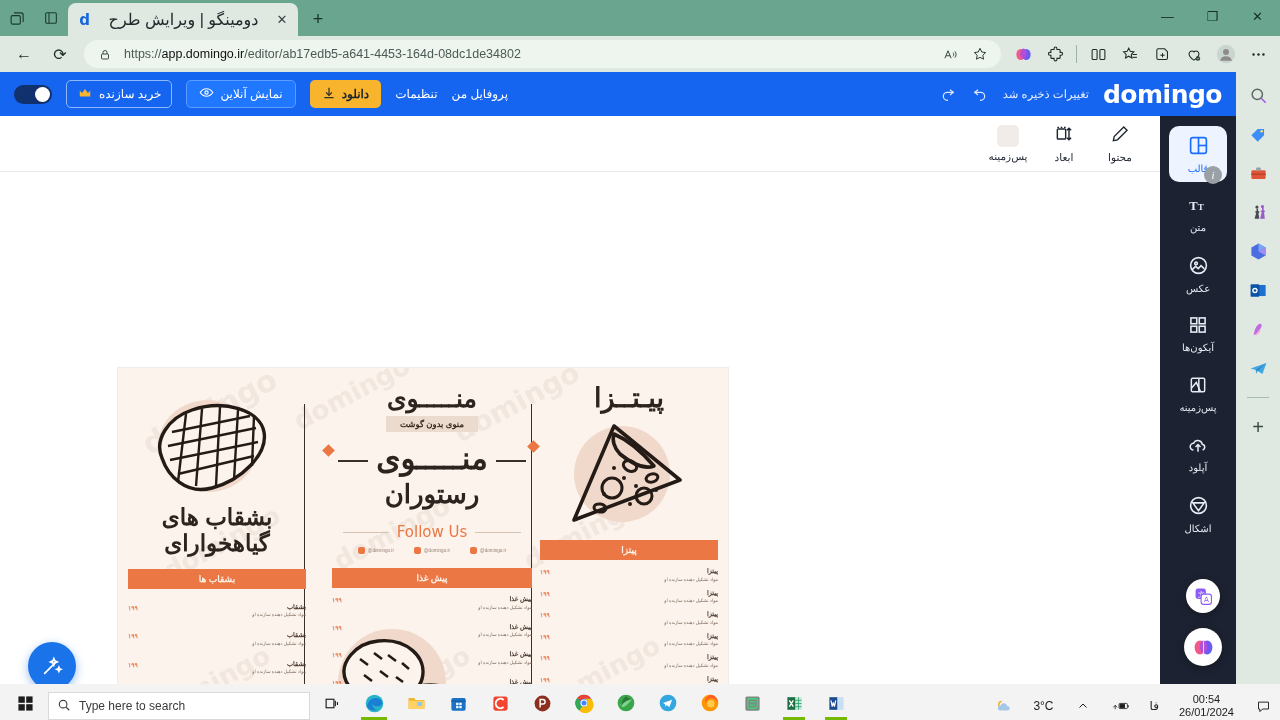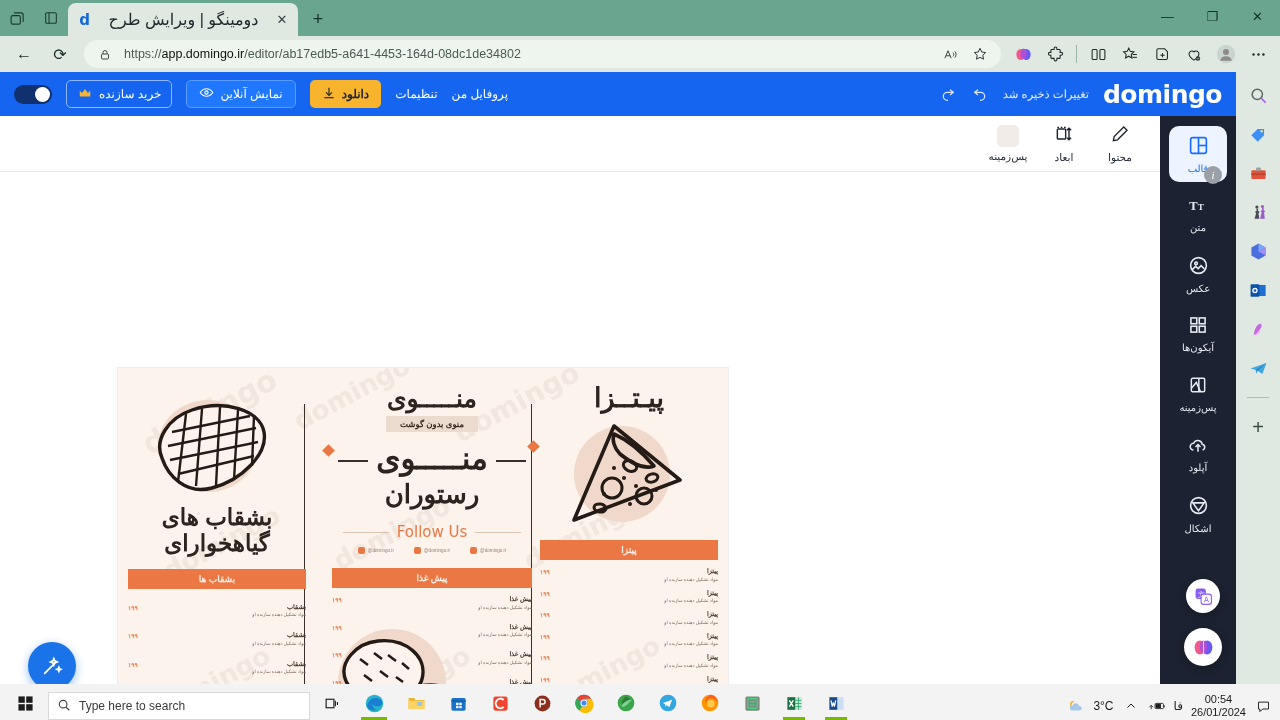--- a/index.html
+++ b/index.html
@@ -264,21 +264,21 @@
   .tb-app { width: 40px; height: 34px; display: flex; align-items: center;
     justify-content: center; position: relative; font-size: 17px; }
   .tb-app.active::after {
     content: ""; position: absolute; bottom: 0; left: 7px; right: 7px;
     height: 3px; background: #76b900;
   }
   .tb-app.open::after {
     content: ""; position: absolute; bottom: 0; left: 9px; right: 9px;
     height: 3px; background: #76b900;
   }
-  #tray { margin-left: auto; display: flex; align-items: center; gap: 8px;
+  #tray { margin-left: auto; display: flex; align-items: center; gap: 20px;
     padding-right: 4px; font-size: 12px; color: #1c1c1c; }
   #clock { text-align: center; line-height: 1.25; font-size: 11px; }
   .tray-ico { width: 18px; height: 18px; display: flex; align-items: center;
     justify-content: center; }
 </style>
 </head>
 <body>
 
 <div id="browser-titlebar">
   <div class="tb-icon-btn">

